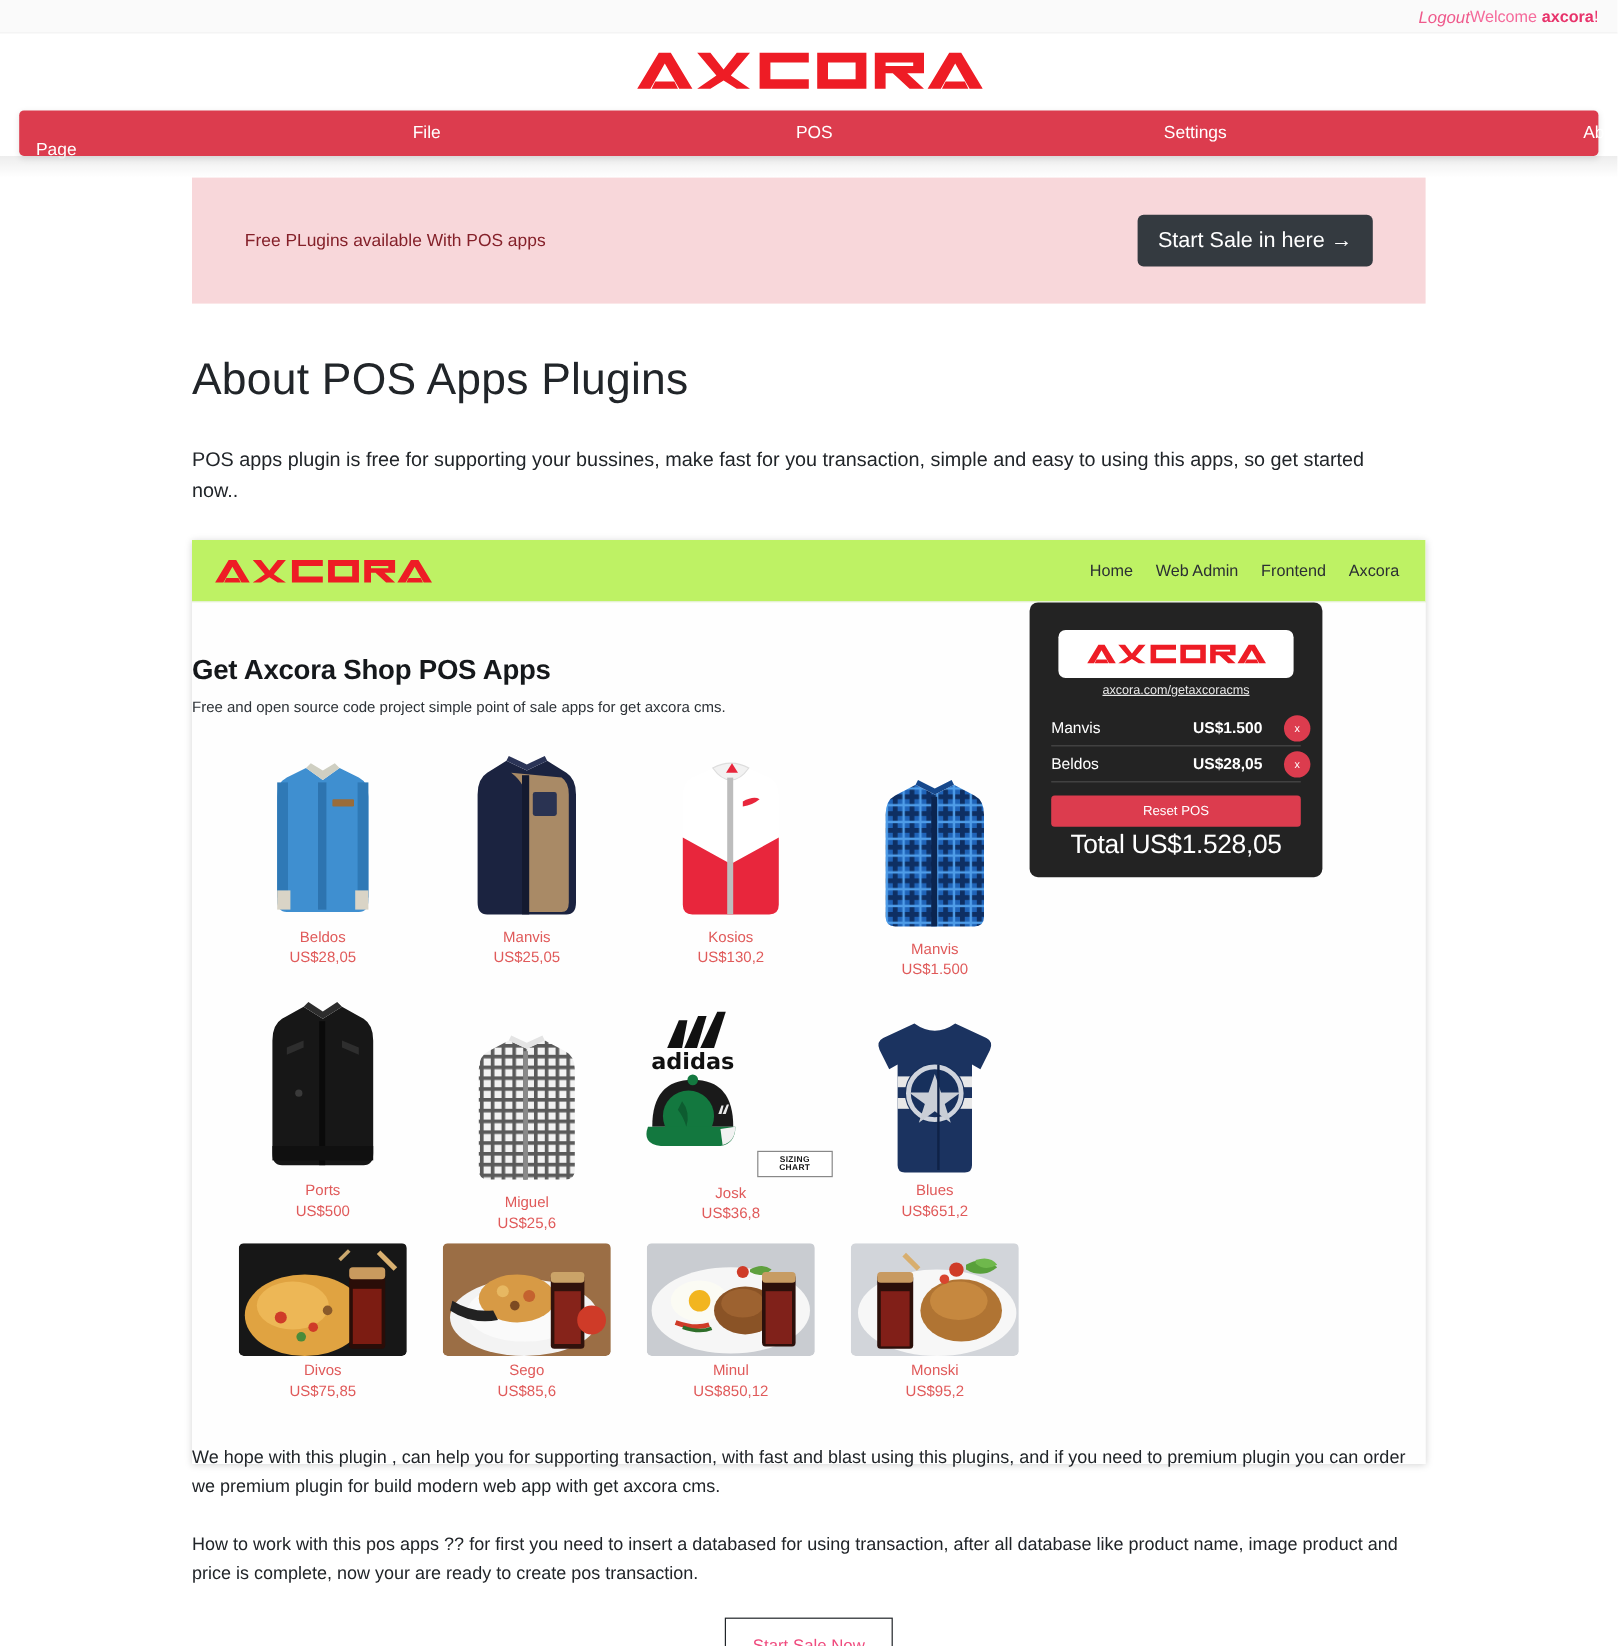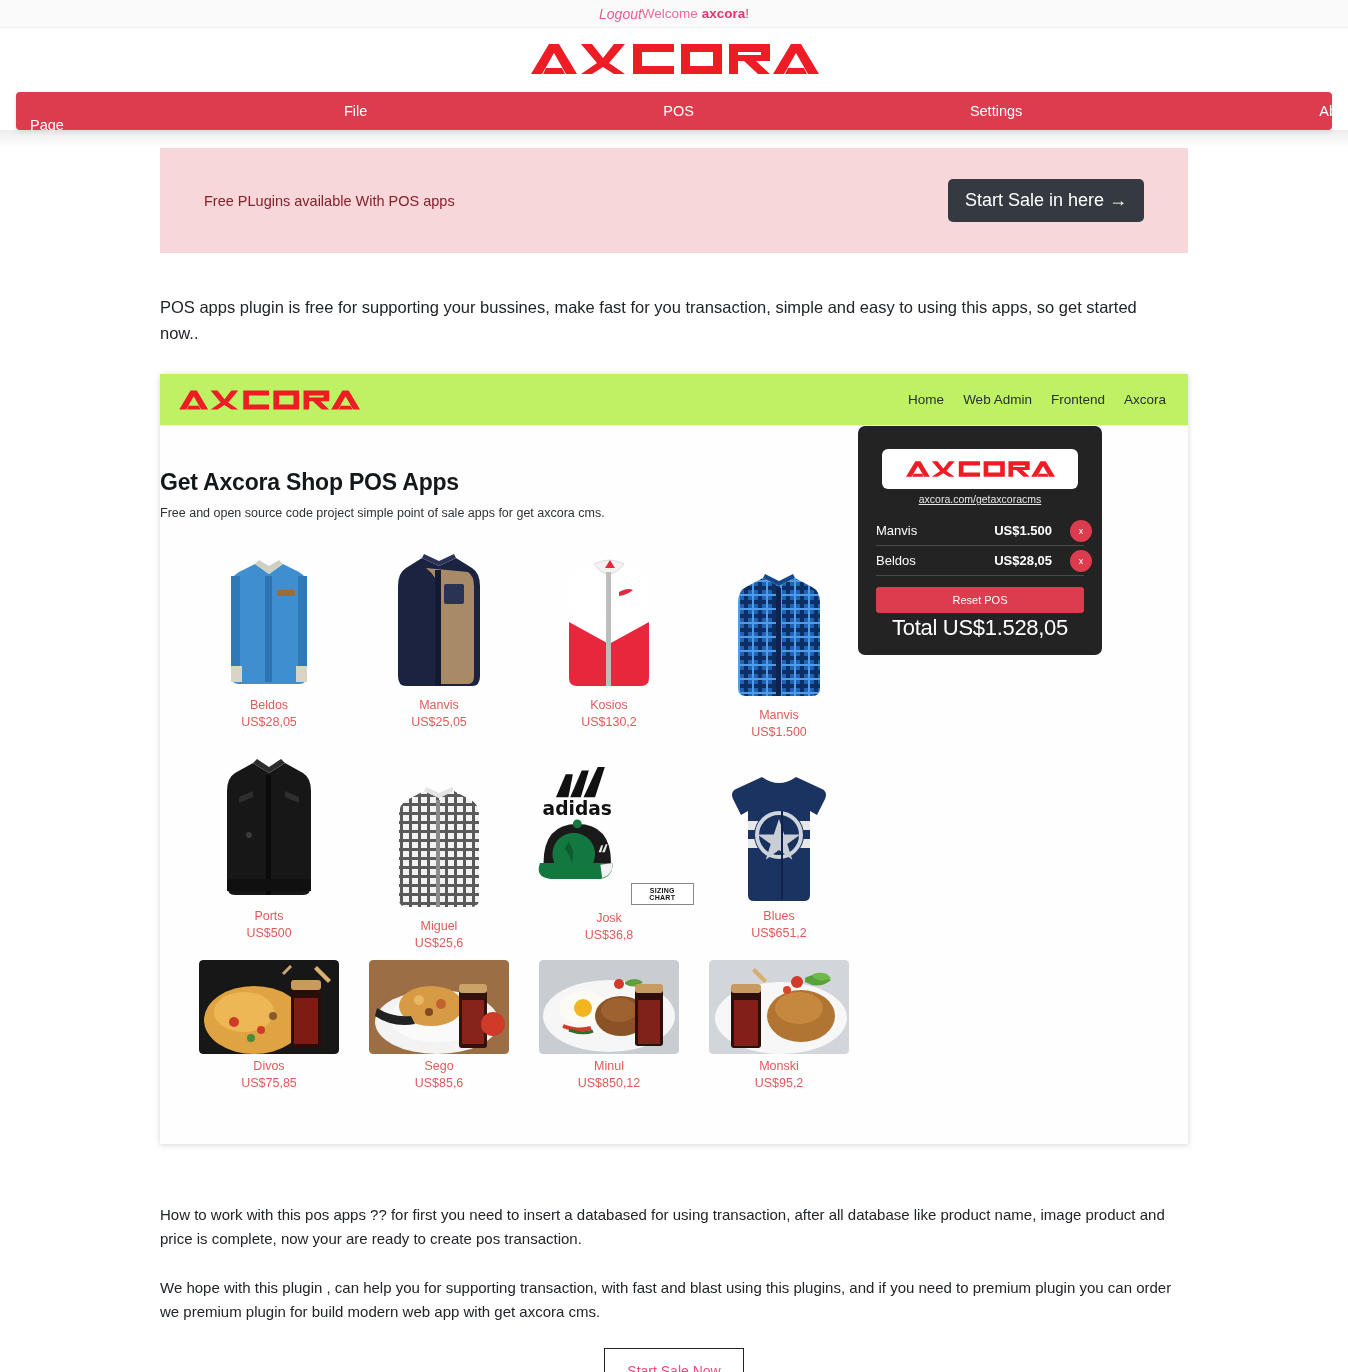--- a/index.html
+++ b/index.html
@@ -13,21 +13,21 @@
     overflow: hidden;
     position: relative;
   }
 
   
   .topbar {
     height: 28px;
     background: #fafafa;
     display: flex;
     align-items: center;
-    justify-content: center;
+    justify-content: flex-end;
     padding: 0 16px;
     font-size: 13.5px;
     border-bottom: 1px solid #f0f0f0;
   }
   .logout-link {
     color: #ef5a8c;
     font-style: italic;
     text-decoration: none;
     font-size: 14px;
   }
@@ -318,20 +318,21 @@
 </div>
 <div class="nav-shadow"></div>
 
 <div class="container">
 
   <div class="promo">
     <div class="promo-text">Free PLugins available With POS apps</div>
     <button class="promo-btn">Start Sale in here →</button>
   </div>
 
+  <h1 class="page-title">About POS Apps Plugins</h1>
   <p class="lede">POS apps plugin is free for supporting your bussines, make fast for you transaction, simple and easy to using this apps, so get started now..</p>
 
   <div class="shot">
 
     <div class="shot-nav">
       <svg width="182" height="24" viewBox="0 0 290 38" aria-label="AXCORA">
         <g fill="#ee1c25">
           <path d="M2 34 L20 4 L30 4 L48 34 L37 34 L25 13 L13 34 Z M17 28 L33 28 L36 34 L14 34 Z"></path>
           <path d="M52 4 L63 4 L74 18 L85 4 L96 4 L80 23 L96 34 L85 34 L74 27 L63 34 L52 34 L68 23 Z"></path>
           <path d="M104 4 L145 4 L145 12 L113 12 L113 26 L145 26 L145 34 L104 34 Z"></path>
@@ -621,18 +622,18 @@
             <div class="pprice">US$95,2</div>
           </div>
         </div>
 
       </div>
     </div>
   </div>
 </div>
 
 <div class="after">
+  <p>We hope with this plugin , can help you for supporting transaction, with fast and blast using this plugins, and if you need to premium plugin you can order we premium plugin for build modern web app with get axcora cms.</p>
   <p>How to work with this pos apps ?? for first you need to insert a databased for using transaction, after all database like product name, image product and price is complete, now your are ready to create pos transaction.</p>
-  <p>We hope with this plugin , can help you for supporting transaction, with fast and blast using this plugins, and if you need to premium plugin you can order we premium plugin for build modern web app with get axcora cms.</p>
   <div class="cta-wrap">
     <a class="cta" href="#">Start Sale Now</a>
   </div>
 </div>
 
 </body></html>

